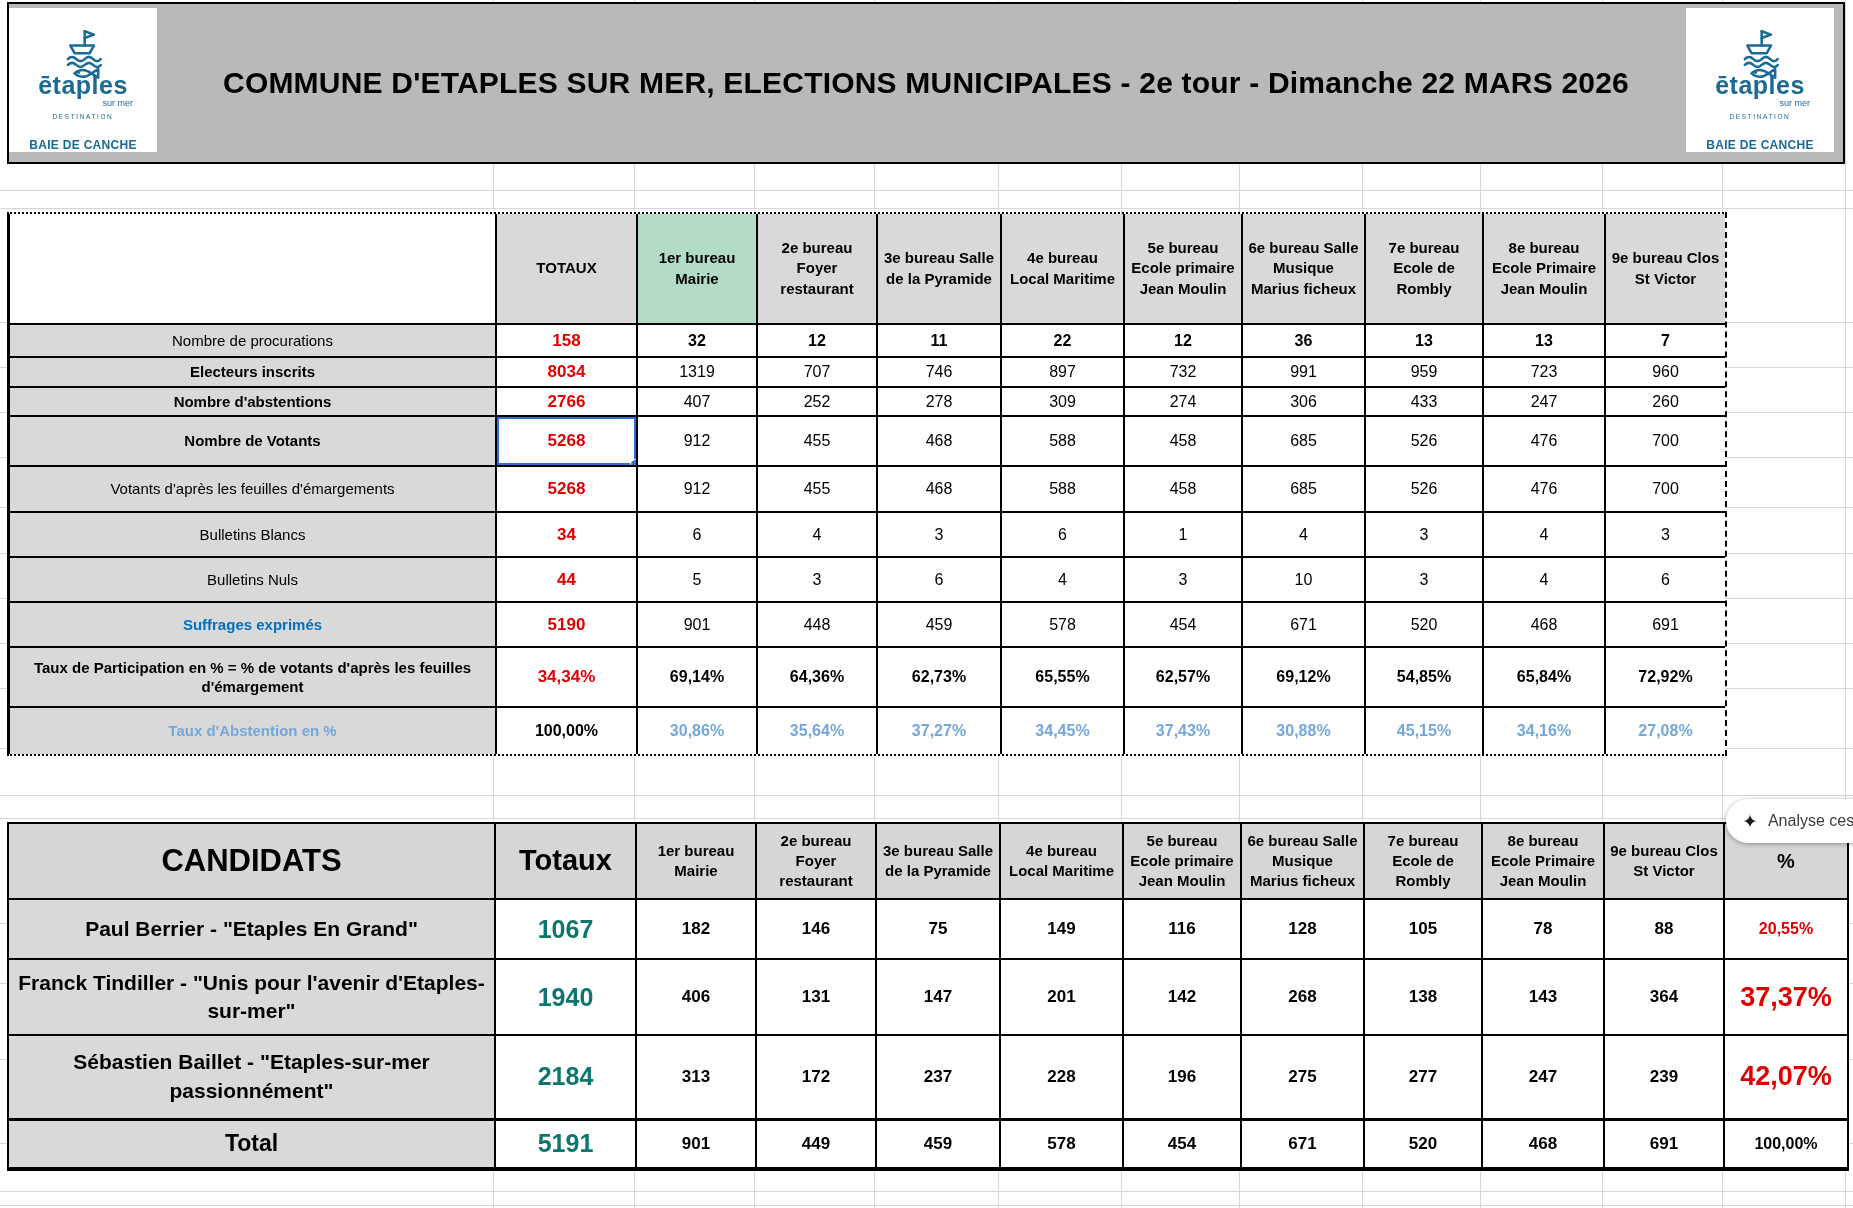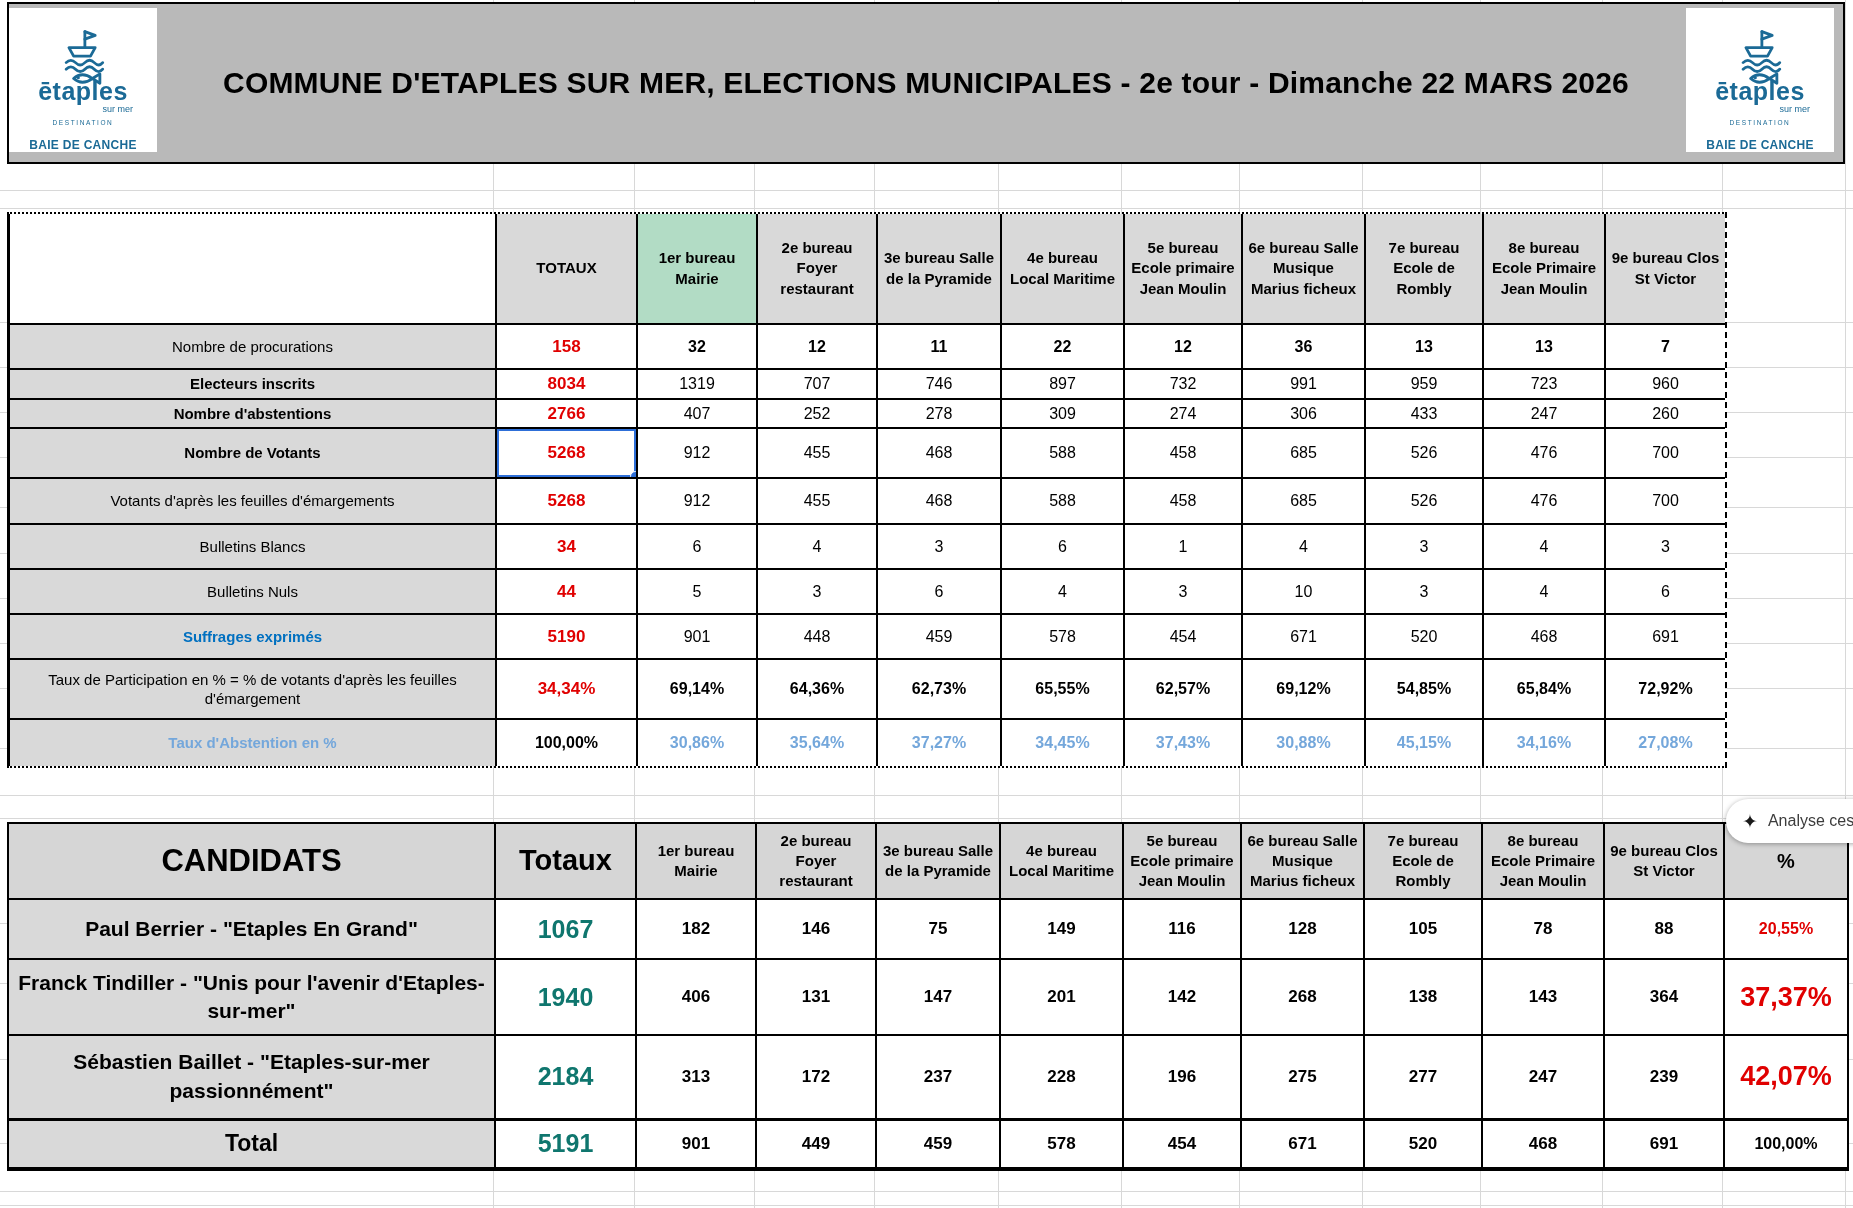--- a/index.html
+++ b/index.html
@@ -19,42 +19,42 @@
   
   .band{position:absolute;left:7px;top:2px;width:1834px;height:158px;background:#b9b9b9;
     border:2px solid #000;z-index:1;display:flex;align-items:center;justify-content:center;}
   .band .title{font-size:30px;font-weight:700;margin:4px 165px;text-align:center;letter-spacing:.2px;}
   .logo{position:absolute;top:8px;width:148px;height:144px;background:#fff;z-index:2;
     display:flex;flex-direction:column;align-items:center;padding-top:19px;box-sizing:border-box;}
   .logo.left{left:9px}.logo.right{left:1686px}
   .logo .lname{font-size:25px;font-weight:700;color:#1b6a96;line-height:1;margin-top:-8px;letter-spacing:.5px;}
   .logo .lsub{font-size:9px;color:#1b6a96;align-self:flex-end;margin-right:24px;margin-top:0;}
   .logo .ldest{font-size:6.5px;color:#1b6a96;letter-spacing:1.6px;margin-top:5px;}
-  .logo .lbaie{font-size:12px;font-weight:600;color:#1b6a96;letter-spacing:.3px;margin-top:12px;}
+  .logo .lbaie{font-size:12px;font-weight:600;color:#1b6a96;letter-spacing:.3px;margin-top:18px;}
   
   .t1wrap{position:absolute;left:7px;top:212px;z-index:1;
     border-left:3px solid #000;border-top:2px dotted #000;border-right:2px dashed #000;border-bottom:2px dotted #000;}
   .t2wrap{position:absolute;left:7px;top:822px;z-index:1;border:2px solid #000;border-bottom:4px solid #000;}
   table{border-collapse:collapse;table-layout:fixed;}
   .t1{width:1715px}.t2{width:1838px}
   td{border:2px solid #000;text-align:center;vertical-align:middle;padding:1px 4px;font-size:16px;
      background:#fff;overflow:hidden;box-sizing:border-box;}
   tr:first-child td{border-top:none}
   td:first-child{border-left:none}
   td:last-child{border-right:none}
   .t1 tr:last-child td,.t2 tr:last-child td{border-bottom:none}
   .h{background:#d9d9d9;font-weight:700;font-size:15px;line-height:1.35}
   .h0{background:#fff}
   .green{background:#b2dcc5}
   .lbl{background:#d9d9d9;font-size:15px;line-height:1.3}
   .tot{color:#e00000;font-weight:700;font-size:17px}
   tr.lb .lbl{font-weight:700}
   tr.rp td.val{font-weight:700}
   tr.sf .lbl{color:#0070c0;font-weight:700}
-  tr.tp .lbl{font-weight:400}
+  tr.tp .lbl{font-weight:700}
   tr.tp td.val{font-weight:700}
   tr.ab .lbl{color:#74a7db;font-weight:700}
   tr.ab td.val{color:#74a7db;font-weight:700}
   tr.ab td.tot{color:#000;font-size:16px}
   td.sel{position:relative;box-shadow:inset 0 0 0 2px #2e6fd8}
   .handle{position:absolute;right:-5px;bottom:-5px;width:9px;height:9px;border-radius:50%;
     background:#2e6fd8;border:1px solid #fff;z-index:4;display:block}
   
   .h2{background:#d6d6d6;font-weight:700;font-size:15px;line-height:1.35}
   .big{font-size:31px}
@@ -144,21 +144,21 @@
     <td class="h green">1er bureau Mairie</td>
     <td class="h">2e bureau Foyer restaurant</td>
     <td class="h">3e bureau Salle de la Pyramide</td>
     <td class="h">4e bureau Local Maritime</td>
     <td class="h">5e bureau Ecole primaire Jean Moulin</td>
     <td class="h">6e bureau Salle Musique Marius ficheux</td>
     <td class="h">7e bureau Ecole de Rombly</td>
     <td class="h">8e bureau Ecole Primaire Jean Moulin</td>
     <td class="h">9e bureau Clos St Victor</td>
   </tr>
-  <tr class="rp" style="height:45px">
+  <tr class="rp" style="height:33px">
     <td class="lbl">Nombre de procurations</td>
     <td class="tot">158</td>
     <td class="val">32</td>
     <td class="val">12</td>
     <td class="val">11</td>
     <td class="val">22</td>
     <td class="val">12</td>
     <td class="val">36</td>
     <td class="val">13</td>
     <td class="val">13</td>

